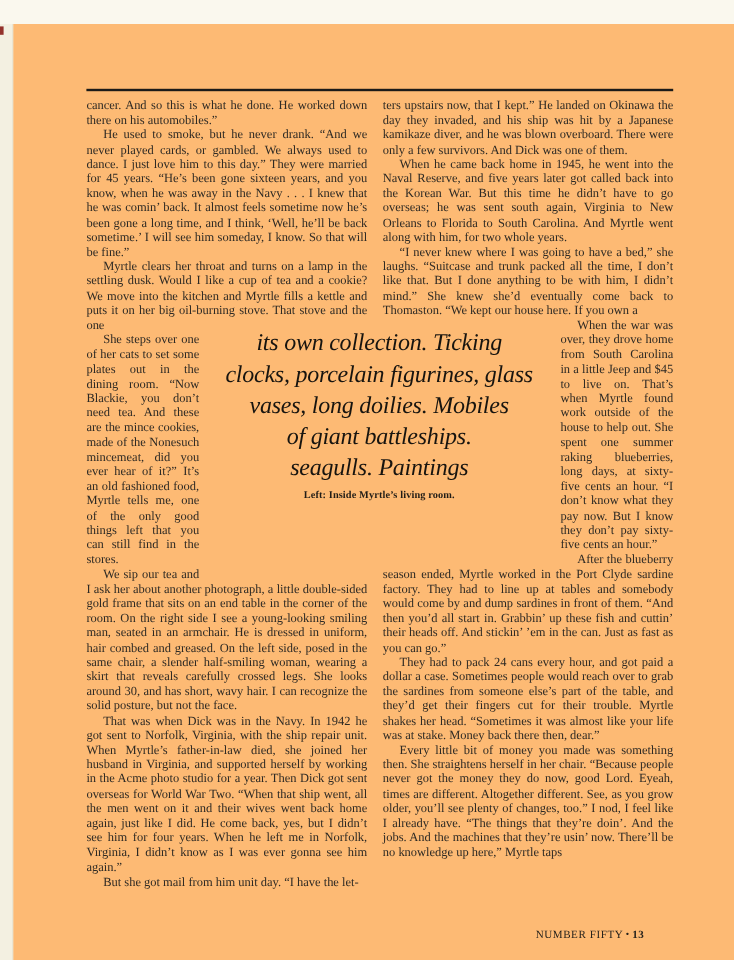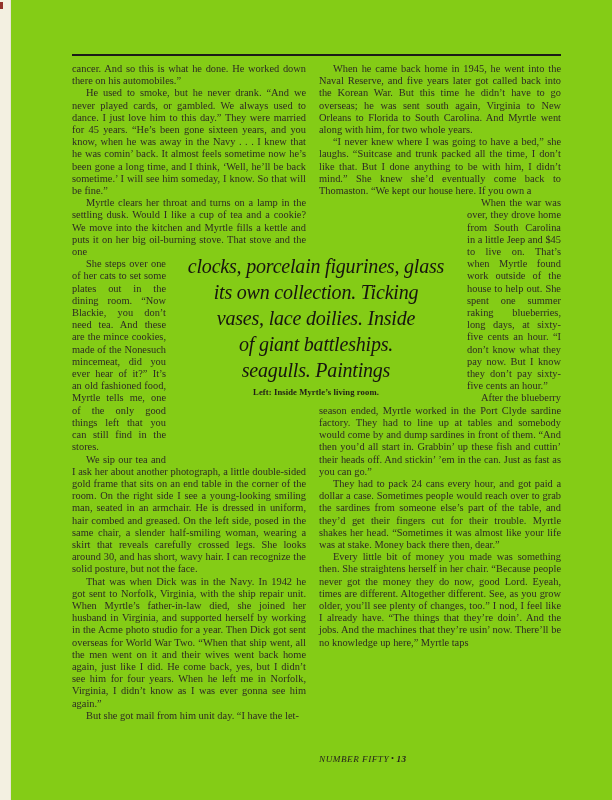--- a/index.html
+++ b/index.html
@@ -2,21 +2,21 @@
 <html><head>
 <meta charset="utf-8">
 <style>
   html,body{margin:0;padding:0;}
   body{
     width:612px;height:800px;position:relative;
     background:#faf8ee;
     font-family:"Liberation Serif","DejaVu Serif",serif;
     overflow:hidden;
   }
-  .page{position:absolute;inset:0;background:#84cc16;}
+  .page{position:absolute;inset:0;background:#fdba74;margin-top:20px;}
   .edge-strip{
     position:absolute;left:0;top:0;width:10px;height:800px;
     background:#f3f0e1;border-right:1px solid #e9e5d3;
   }
   .corner-mark{
     position:absolute;left:0;top:2px;width:3px;height:7px;
     background:#93322b;
   }
   .top-rule{
     position:absolute;left:72px;top:54px;width:489px;height:2px;
@@ -43,23 +43,22 @@
     font-style:italic;font-size:20px;line-height:26px;
     white-space:nowrap;letter-spacing:-0.2px;
   }
   .pq-caption{
     font-size:8.6px;font-weight:bold;font-style:normal;
     margin-top:4px;color:#211d17;letter-spacing:0.1px;text-align:center;
   }
   .footer{
     position:absolute;left:319px;top:754px;width:242px;
     box-sizing:border-box;padding-right:24px;
-    text-align:left;font-size:9.2px;letter-spacing:0.5px;
+    text-align:right;font-size:9.2px;letter-spacing:0.5px;
     color:#26221c;
-    font-style:italic;
   }
   .footer .sep{font-size:8px;padding:0 2px;position:relative;top:-1px;}
   .footer .pagenum{font-weight:bold;}
 </style>
 </head>
 <body>
 
 <div class="page">
   <div class="edge-strip"></div>
   <div class="corner-mark"></div>
@@ -70,33 +69,34 @@
     <p>He used to smoke, but he never drank. “And we never played cards, or gambled. We always used to dance. I just love him to this day.” They were married for 45 years. “He’s been gone sixteen years, and you know, when he was away in the Navy . . . I knew that he was comin’ back. It almost feels sometime now he’s been gone a long time, and I think, ‘Well, he’ll be back sometime.’ I will see him someday, I know. So that will be fine.”</p>
     <p>Myrtle clears her throat and turns on a lamp in the settling dusk. Would I like a cup of tea and a cookie? We move into the kitchen and Myrtle fills a kettle and puts it on her big oil-burning stove. That stove and the one</p>
     <span class="spacer spacer-right"></span>
     <p>She steps over one of her cats to set some plates out in the dining room. “Now Blackie, you don’t need tea. And these are the mince cookies, made of the Nonesuch mincemeat, did you ever hear of it?” It’s an old fashioned food, Myrtle tells me, one of the only good things left that you can still find in the stores.</p>
     <p>We sip our tea and I ask her about another photograph, a little double-sided gold frame that sits on an end table in the corner of the room. On the right side I see a young-looking smiling man, seated in an armchair. He is dressed in uniform, hair combed and greased. On the left side, posed in the same chair, a slender half-smiling woman, wearing a skirt that reveals carefully crossed legs. She looks around 30, and has short, wavy hair. I can recognize the solid posture, but not the face.</p>
     <p>That was when Dick was in the Navy. In 1942 he got sent to Norfolk, Virginia, with the ship repair unit. When Myrtle’s father-in-law died, she joined her husband in Virginia, and supported herself by working in the Acme photo studio for a year. Then Dick got sent overseas for World War Two. “When that ship went, all the men went on it and their wives went back home again, just like I did. He come back, yes, but I didn’t see him for four years. When he left me in Norfolk, Virginia, I didn’t know as I was ever gonna see him again.”</p>
     <p>But she got mail from him unit day. “I have the let-</p>
   </div>
 
   <div class="col col-right">
+    <p class="cont">ters upstairs now, that I kept.” He landed on Okinawa the day they invaded, and his ship was hit by a Japanese kamikaze diver, and he was blown overboard. There were only a few survivors. And Dick was one of them.</p>
     <p>When he came back home in 1945, he went into the Naval Reserve, and five years later got called back into the Korean War. But this time he didn’t have to go overseas; he was sent south again, Virginia to New Orleans to Florida to South Carolina. And Myrtle went along with him, for two whole years.</p>
     <p>“I never knew where I was going to have a bed,” she laughs. “Suitcase and trunk packed all the time, I don’t like that. But I done anything to be with him, I didn’t mind.” She knew she’d eventually come back to Thomaston. “We kept our house here. If you own a</p>
     <span class="spacer spacer-left"></span>
     <p>When the war was over, they drove home from South Carolina in a little Jeep and $45 to live on. That’s when Myrtle found work outside of the house to help out. She spent one summer raking blueberries, long days, at sixty-five cents an hour. “I don’t know what they pay now. But I know they don’t pay sixty-five cents an hour.”</p>
     <p>After the blueberry season ended, Myrtle worked in the Port Clyde sardine factory. They had to line up at tables and somebody would come by and dump sardines in front of them. “And then you’d all start in. Grabbin’ up these fish and cuttin’ their heads off. And stickin’ ’em in the can. Just as fast as you can go.”</p>
     <p>They had to pack 24 cans every hour, and got paid a dollar a case. Sometimes people would reach over to grab the sardines from someone else’s part of the table, and they’d get their fingers cut for their trouble. Myrtle shakes her head. “Sometimes it was almost like your life was at stake. Money back there then, dear.”</p>
     <p>Every little bit of money you made was something then. She straightens herself in her chair. “Because people never got the money they do now, good Lord. Eyeah, times are different. Altogether different. See, as you grow older, you’ll see plenty of changes, too.” I nod, I feel like I already have. “The things that they’re doin’. And the jobs. And the machines that they’re usin’ now. There’ll be no knowledge up here,” Myrtle taps</p>
   </div>
 
   <div class="pullquote">
+    <div class="pq-line">its own collection. Ticking</div>
     <div class="pq-line">clocks, porcelain figurines, glass</div>
-    <div class="pq-line">its own collection. Ticking</div>
-    <div class="pq-line">vases, lace doilies. Inside</div>
+    <div class="pq-line">vases, long doilies. Mobiles</div>
     <div class="pq-line">of giant battleships.</div>
     <div class="pq-line">seagulls. Paintings</div>
     <div class="pq-caption">Left: Inside Myrtle’s living room.</div>
   </div>
 
   <div class="footer">
     <span>NUMBER FIFTY</span><span class="sep">•</span><span class="pagenum">13</span>
   </div>
 </div>
 

